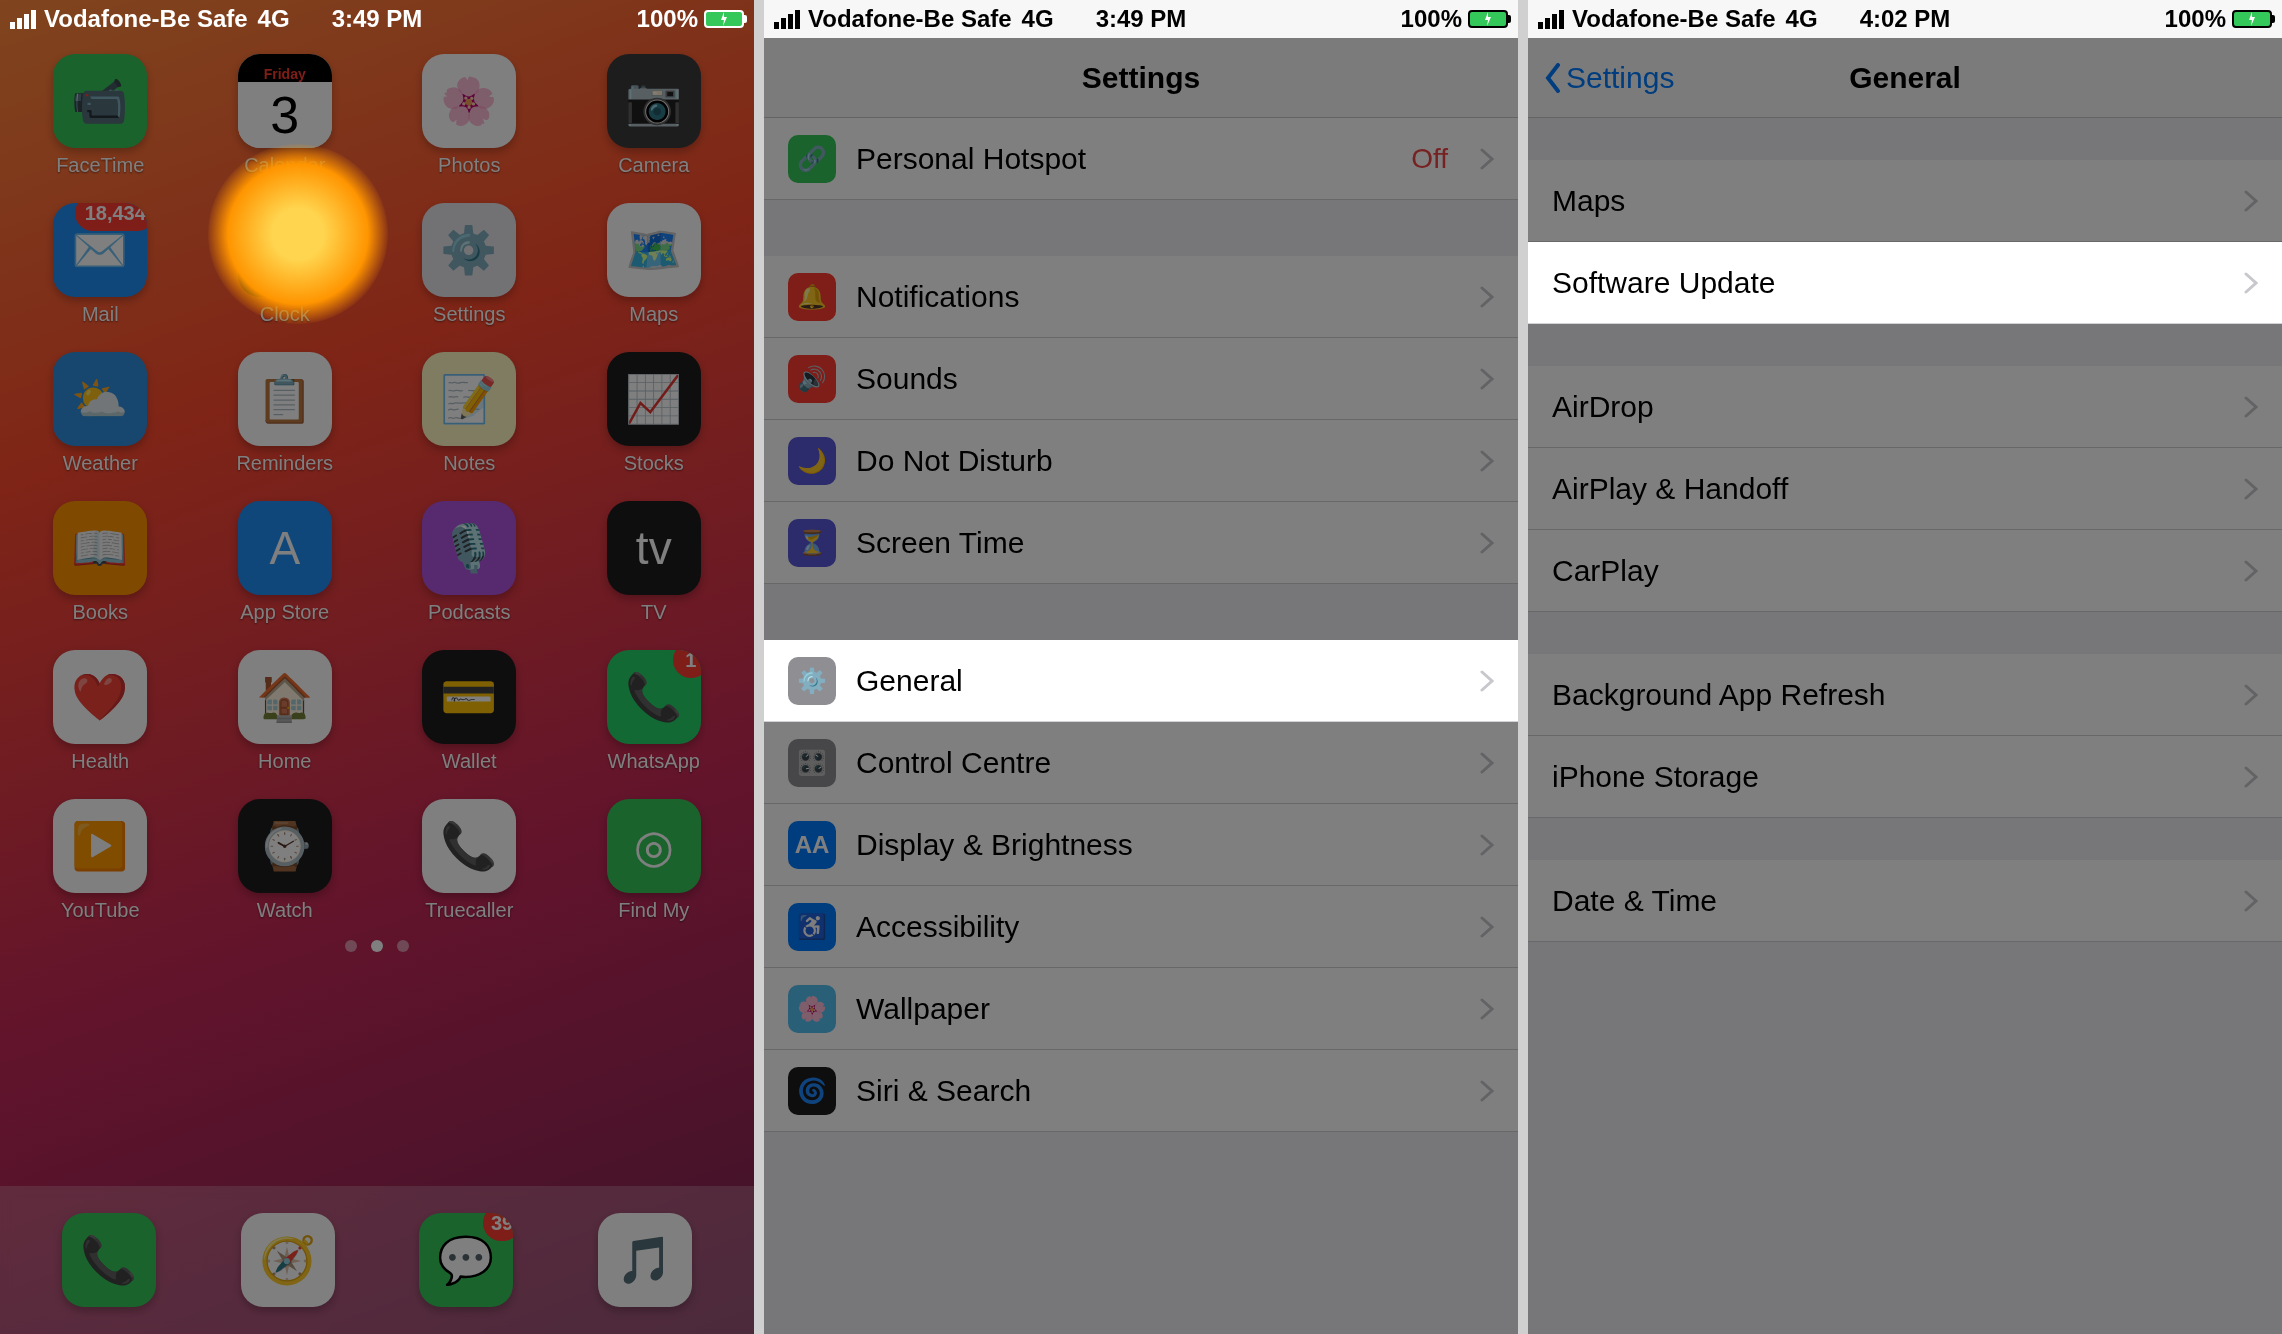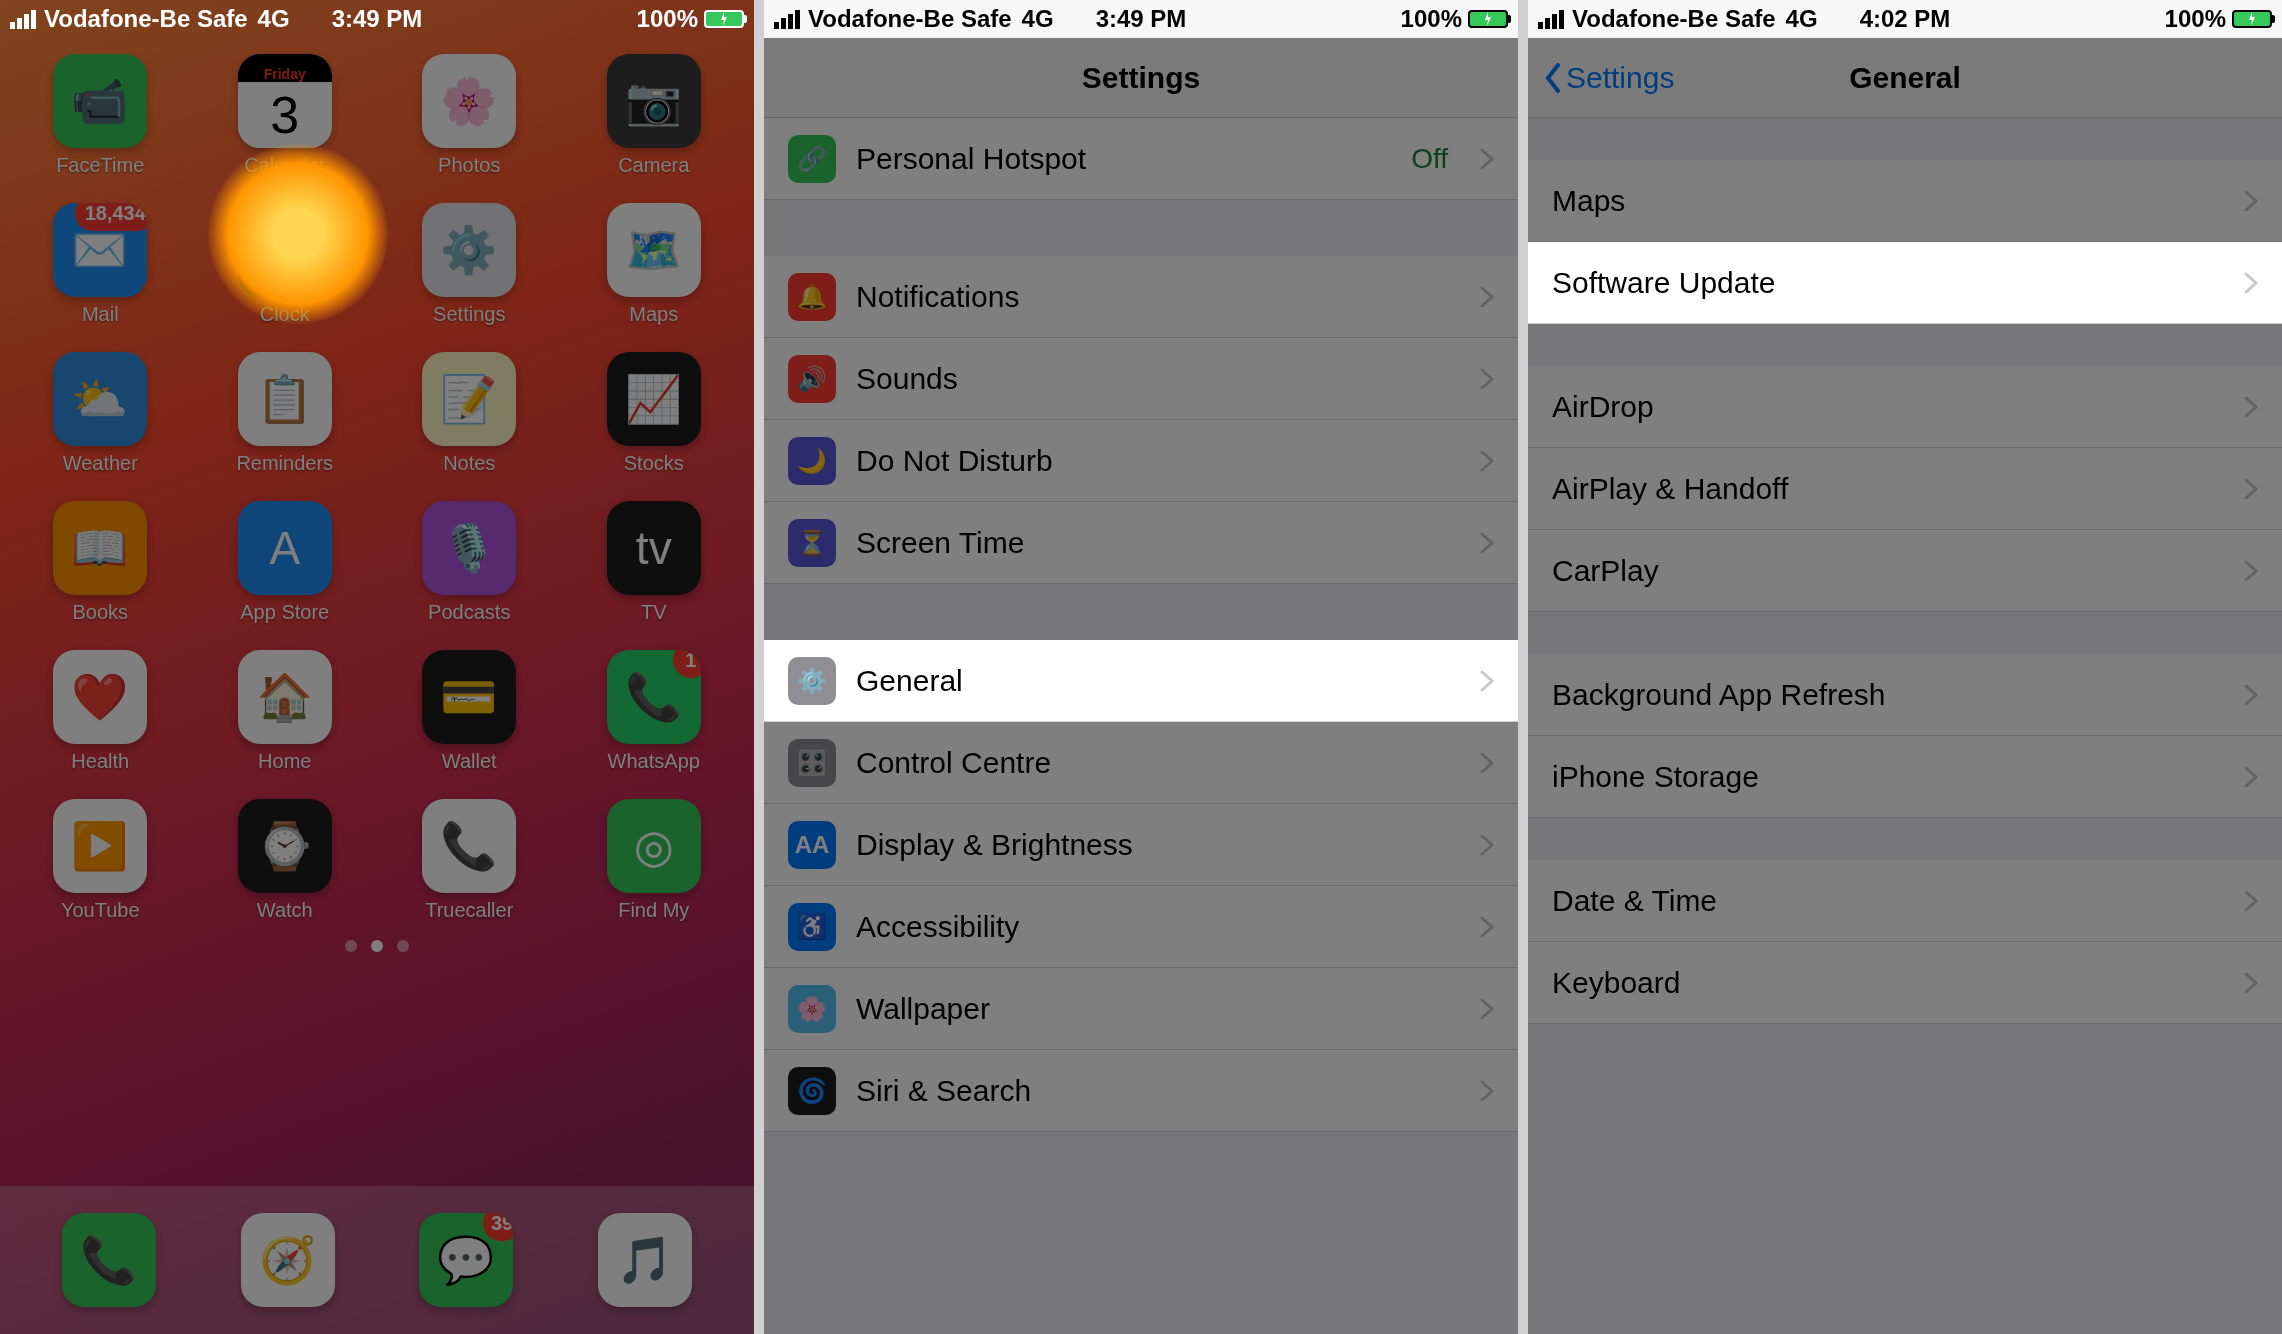--- a/index.html
+++ b/index.html
@@ -43,21 +43,21 @@
 
 .nav-bar { height: 80px; display: flex; align-items: center; padding: 0 16px; background: #f7f7f7; border-bottom: 1px solid #c8c8c8; position: relative; }
 .nav-title { position: absolute; left: 50%; transform: translateX(-50%); font-size: 30px; font-weight: 700; color: #000; }
 .nav-back { display: flex; align-items: center; color: #007aff; font-size: 30px; gap: 4px; }
 .chev-left { width: 18px; height: 30px; }
 .list { background: #efeff4; height: calc(100% - 118px); overflow: hidden; }
 .row { background: #fff; min-height: 82px; display: flex; align-items: center; padding: 0 24px; border-bottom: 1px solid #d1d1d6; font-size: 30px; color: #000; gap: 20px; position: relative; }
 .row.highlighted { z-index: 60; }
 .row-icon { width: 48px; height: 48px; border-radius: 10px; display: flex; align-items: center; justify-content: center; flex-shrink: 0; }
 .row-label { flex: 1; }
-.row-value { color: #15803d; font-size: 28px; margin-right: 12px; }
+.row-value { color: #ef4444; font-size: 28px; margin-right: 12px; }
 .chev { width: 14px; height: 22px; color: #c7c7cc; flex-shrink: 0; }
 .spacer { height: 56px; background: #efeff4; }
 .spacer.sm { height: 42px; }
 </style>
 </head>
 <body>
 
 <div class="phone dim">
   <div class="home-bg"></div>
 
@@ -436,20 +436,14 @@
           <path d="M2 2 L12 11 L2 20" stroke="#c7c7cc" stroke-width="3" fill="none" stroke-linecap="round"></path>
         </svg>
       </div>
       <div class="spacer sm"></div>
       <div class="row">
         <div class="row-label">Date &amp; Time</div>
         <svg class="chev" viewBox="0 0 14 22">
           <path d="M2 2 L12 11 L2 20" stroke="#c7c7cc" stroke-width="3" fill="none" stroke-linecap="round"></path>
         </svg>
       </div>
-      <div class="row">
-        <div class="row-label">Keyboard</div>
-        <svg class="chev" viewBox="0 0 14 22">
-          <path d="M2 2 L12 11 L2 20" stroke="#c7c7cc" stroke-width="3" fill="none" stroke-linecap="round"></path>
-        </svg>
-      </div>
     </div>
 </div>
 
 </body></html>

